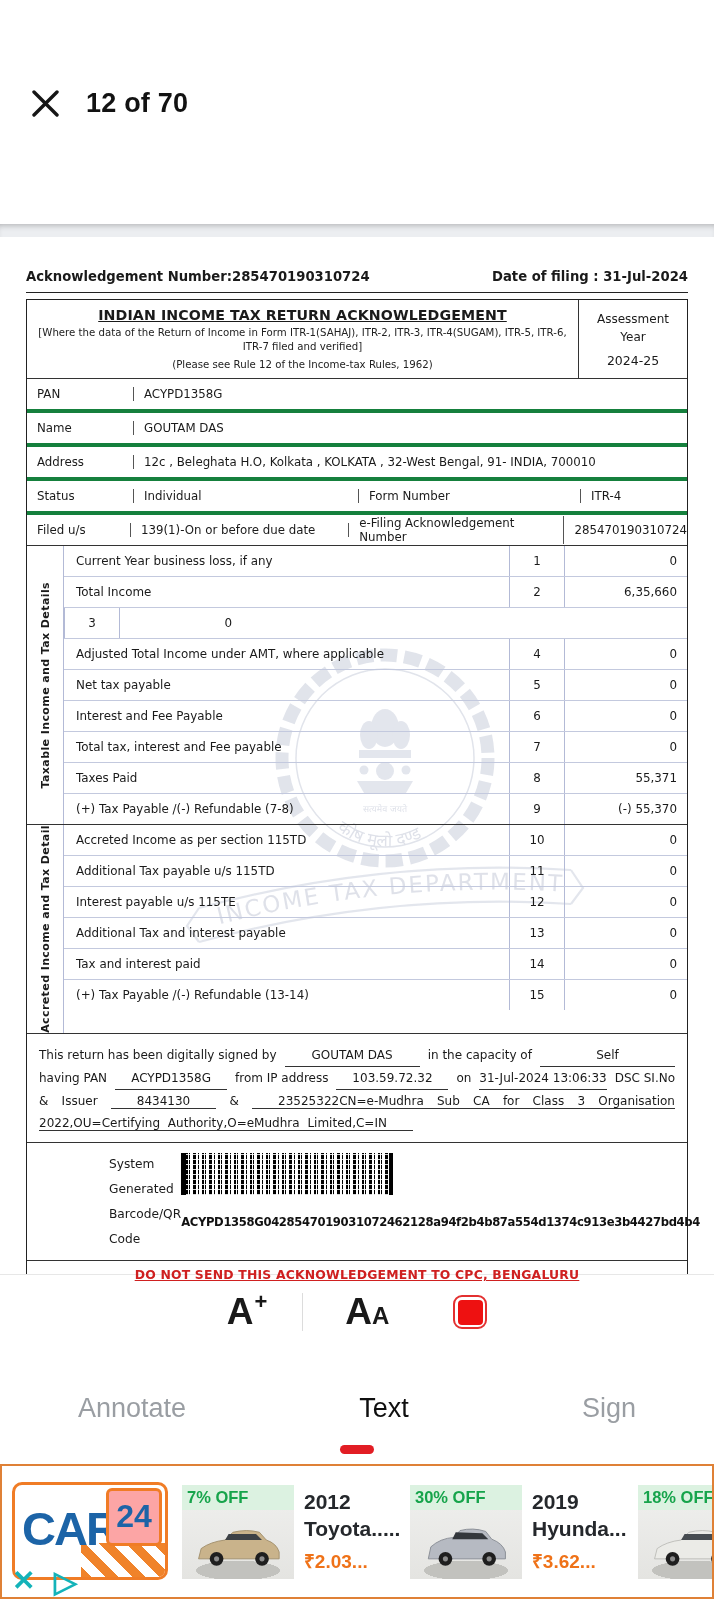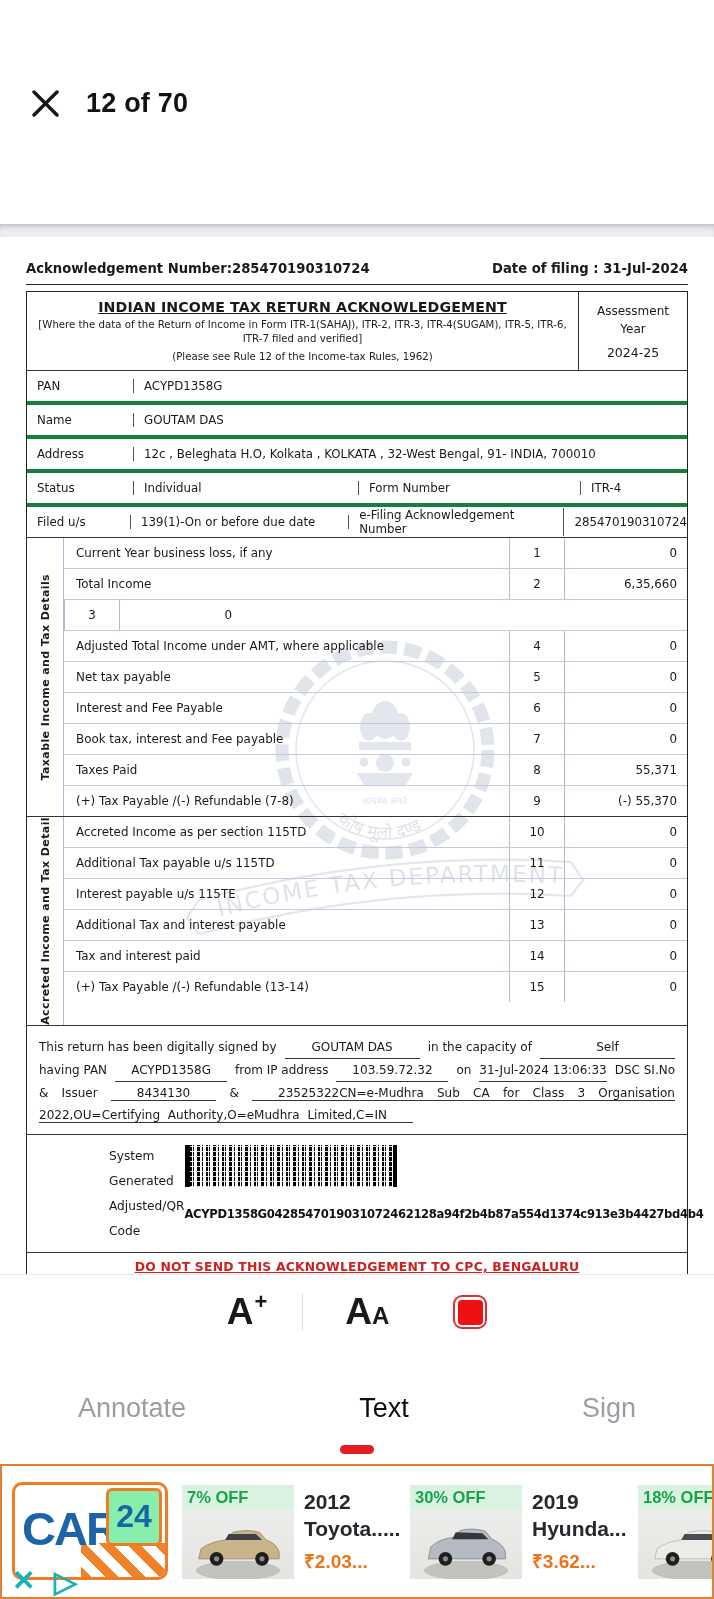--- a/index.html
+++ b/index.html
@@ -8,21 +8,21 @@
   
   .viewer-top{position:absolute;top:88px;left:30px;display:flex;align-items:center;gap:26px;}
   .close-btn{width:30px;height:30px;cursor:pointer;display:flex;align-items:center;justify-content:center;}
   .page-indicator{font-size:27px;font-weight:700;color:#121212;letter-spacing:.2px;}
   .page-gap{position:absolute;top:224px;left:0;width:714px;height:13px;background:#eceef1;
             box-shadow:inset 0 5px 6px -4px rgba(0,0,0,.28);}
   
   .doc{position:absolute;top:237px;left:0;width:714px;height:960px;background:#fff;
        font-family:"DejaVu Sans",sans-serif;color:#1a1a1a;}
   .doc-inner{margin:0 26px;position:relative;}
-  .ack-row{display:flex;justify-content:space-between;align-items:flex-end;padding-top:24px;
+  .ack-row{display:flex;justify-content:space-between;align-items:flex-end;padding-top:32px;
            padding-bottom:8px;border-bottom:1.5px solid #222;font-size:13.2px;font-weight:700;}
   .main-box{margin-top:6px;border:1.5px solid #222;position:relative;background:transparent;}
   .watermark{position:absolute;left:158px;top:340px;width:400px;height:330px;pointer-events:none;opacity:.55;}
   .title-row{display:flex;border-bottom:1.2px solid #333;position:relative;z-index:2;}
   .title-cell{flex:1;border-right:1.2px solid #333;text-align:center;padding:7px 10px 6px;}
   .doc-title{font-size:14.2px;font-weight:700;text-decoration:underline;letter-spacing:.1px;}
   .doc-sub{font-size:10.2px;line-height:1.4;margin-top:3px;color:#222;}
   .ay-cell{width:100px;display:flex;flex-direction:column;justify-content:space-around;
            align-items:center;font-size:12px;padding:6px 4px;}
   .ay-label{text-align:center;line-height:1.5;}
@@ -90,21 +90,21 @@
   .ad{position:absolute;top:1464px;left:0;width:714px;height:135px;background:#fff;
       border:2px solid #df8136;box-sizing:border-box;overflow:hidden;display:flex;align-items:center;cursor:pointer;}
   .logo-wrap{position:relative;width:168px;height:112px;flex:none;margin-left:8px;}
   .logo-frame{position:absolute;left:2px;top:6px;width:150px;height:92px;border:3px solid #f07c26;
               border-radius:10px;background:#fff;overflow:hidden;}
   .logo-stripes{position:absolute;right:-2px;bottom:-2px;width:86px;height:36px;
                 background:repeating-linear-gradient(45deg,#f0832a 0 9px,#ffffff 9px 19px);}
   .logo-cars{position:absolute;left:7px;top:16px;font-size:47px;font-weight:800;color:#1c64a7;
              letter-spacing:-2px;font-family:"Liberation Sans",sans-serif;}
   .logo-24{position:absolute;right:3px;top:3px;width:50px;height:52px;border:3px solid #f07c26;border-radius:6px;
-           background:#86efac;color:#1c64a7;font-size:32px;font-weight:800;display:flex;align-items:center;justify-content:center;}
+           background:#fca5a5;color:#1c64a7;font-size:32px;font-weight:800;display:flex;align-items:center;justify-content:center;}
   .ad-close{position:absolute;left:10px;bottom:2px;font-size:28px;font-weight:700;color:#14b3b9;z-index:5;cursor:pointer;line-height:1;}
   .ad-choices{position:absolute;left:52px;bottom:0px;font-size:30px;font-weight:700;color:#14b3b9;z-index:5;cursor:pointer;line-height:1;}
   .cards{display:flex;align-items:center;gap:10px;margin-left:4px;}
   .card-img{width:112px;height:94px;position:relative;flex:none;}
   .badge{position:absolute;top:0;left:0;width:100%;height:25px;background:#dcf2e1;color:#16a44b;
          font-size:16.5px;font-weight:700;display:flex;align-items:center;padding-left:5px;box-sizing:border-box;z-index:2;}
   .stage{position:absolute;left:0;top:23px;right:0;bottom:0;
          background:radial-gradient(ellipse 60% 22% at 50% 88%, #c2c2be 0 62%, transparent 63%),
                     linear-gradient(#ededeb,#e4e4e1);}
   .stage svg{position:absolute;left:4px;top:8px;}
@@ -232,21 +232,21 @@
               <div class="t-desc">Net tax payable</div>
               <div class="t-num">5</div>
               <div class="t-val">0</div>
             </div>
           <div class="trow">
               <div class="t-desc">Interest and Fee Payable</div>
               <div class="t-num">6</div>
               <div class="t-val">0</div>
             </div>
           <div class="trow">
-              <div class="t-desc">Book tax, interest and Fee payable</div>
+              <div class="t-desc">Total tax, interest and Fee payable</div>
               <div class="t-num">7</div>
               <div class="t-val">0</div>
             </div>
           <div class="trow">
               <div class="t-desc">Taxes Paid</div>
               <div class="t-num">8</div>
               <div class="t-val">55,371</div>
             </div>
           <div class="trow">
               <div class="t-desc">(+) Tax Payable /(-) Refundable (7-8)</div>
@@ -315,21 +315,21 @@
           <span>Issuer</span>
           <span class="u">8434130</span>
           <span>&amp;</span>
           <span class="u">23525322CN=e-Mudhra Sub CA for Class 3 Organisation 2022,OU=Certifying Authority,O=eMudhra Limited,C=IN</span>
         </div>
       </div>
 
       <div class="bc-section">
         <div class="bc-labels">
           <span>System Generated</span>
-          <span>Adjusted/QR Code</span>
+          <span>Barcode/QR Code</span>
         </div>
         <div class="bc-main">
           <div class="bc-img"></div>
           <div class="bc-hash">ACYPD1358G0428547019031072462128a94f2b4b87a554d1374c913e3b4427bd4b4</div>
         </div>
       </div>
 
       <div class="warn-section">
         <span class="warn-text">DO NOT SEND THIS ACKNOWLEDGEMENT TO CPC, BENGALURU</span>
       </div>

